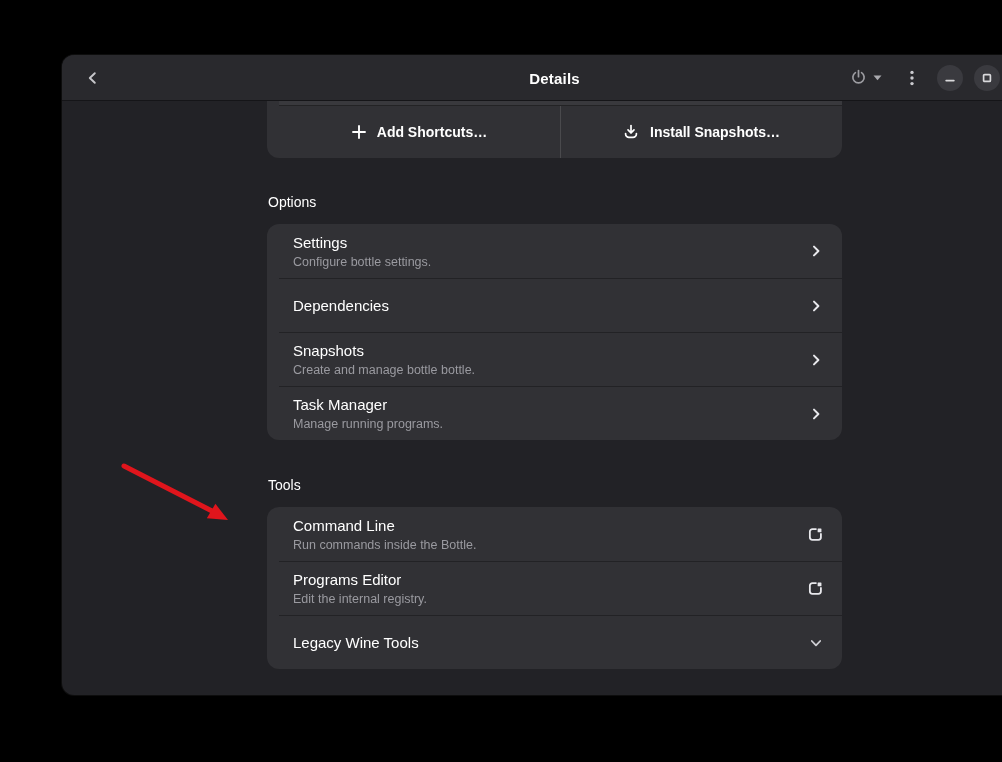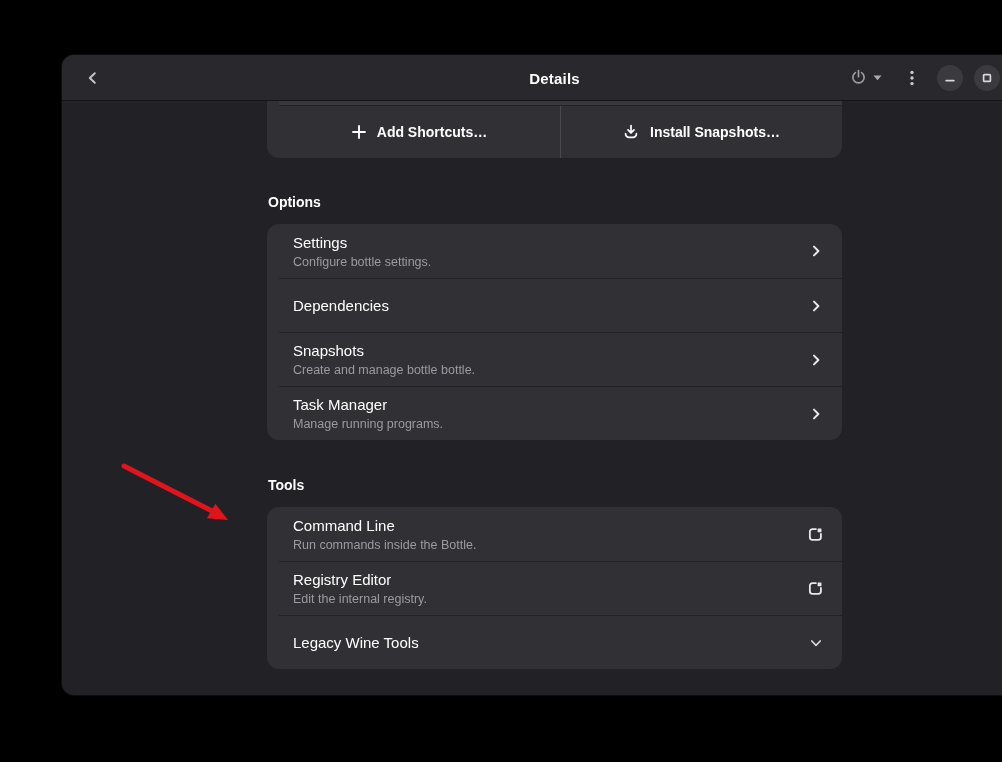--- a/index.html
+++ b/index.html
@@ -38,21 +38,21 @@
   .sliver { height:5px; background:#39393d; border-bottom:1px solid rgba(0,0,0,0.38); }
 
   .btn-row { display:flex; height:52px; }
   .split-btn { flex:1; display:flex; align-items:center; justify-content:center;
                gap:11px; background:transparent; border:none; cursor:pointer;
                color:#fff; font-weight:700; font-size:14px;
                font-family:"Liberation Sans","DejaVu Sans",sans-serif; }
   .split-btn.first { border-right:1px solid rgba(255,255,255,0.12); }
   .split-btn .icon { color:#fff; }
 
-  .section-label { margin:35px 0 13px 1px; color:#fff; font-weight:700;
+  .section-label { margin:35px 0 13px 1px; color:#fff; font-weight:400;
                    font-size:14px; line-height:18px; }
   .section-label.tools-label { margin-top:36px; }
 
   .row { display:flex; align-items:center; height:54px; padding:0 18px 0 14px;
          cursor:pointer; }
   .row + .row { border-top:1px solid rgba(0,0,0,0.30); }
   .row-text { flex:1; display:flex; flex-direction:column; gap:2px; min-width:0; }
   .row-title { color:#fff; font-size:15px; line-height:19px; }
   .row-sub { color:#9a9aa0; font-size:12.5px; line-height:16px; }
   .trailing { color:#e8e8ec; display:flex; align-items:center; }
@@ -196,21 +196,21 @@
           </div>
           <span class="trailing">
             <svg class="icon" width="17" height="17" viewBox="0 0 16 16">
               <path d="M8.4 2.9H5.1a2.4 2.4 0 0 0-2.4 2.4v5.3a2.4 2.4 0 0 0 2.4 2.4h5.6a2.4 2.4 0 0 0 2.4-2.4V7.5" fill="none" stroke="currentColor" stroke-width="1.7" stroke-linecap="round"></path>
               <rect x="10" y="2.3" width="3.6" height="3.6" rx="0.5" fill="currentColor"></rect>
             </svg>
           </span>
         </div>
         <div class="row">
           <div class="row-text">
-            <span class="row-title">Registry Editor</span>
+            <span class="row-title">Programs Editor</span>
             <span class="row-sub">Edit the internal registry.</span>
           </div>
           <span class="trailing">
             <svg class="icon" width="17" height="17" viewBox="0 0 16 16">
               <path d="M8.4 2.9H5.1a2.4 2.4 0 0 0-2.4 2.4v5.3a2.4 2.4 0 0 0 2.4 2.4h5.6a2.4 2.4 0 0 0 2.4-2.4V7.5" fill="none" stroke="currentColor" stroke-width="1.7" stroke-linecap="round"></path>
               <rect x="10" y="2.3" width="3.6" height="3.6" rx="0.5" fill="currentColor"></rect>
             </svg>
           </span>
         </div>
         <div class="row">

